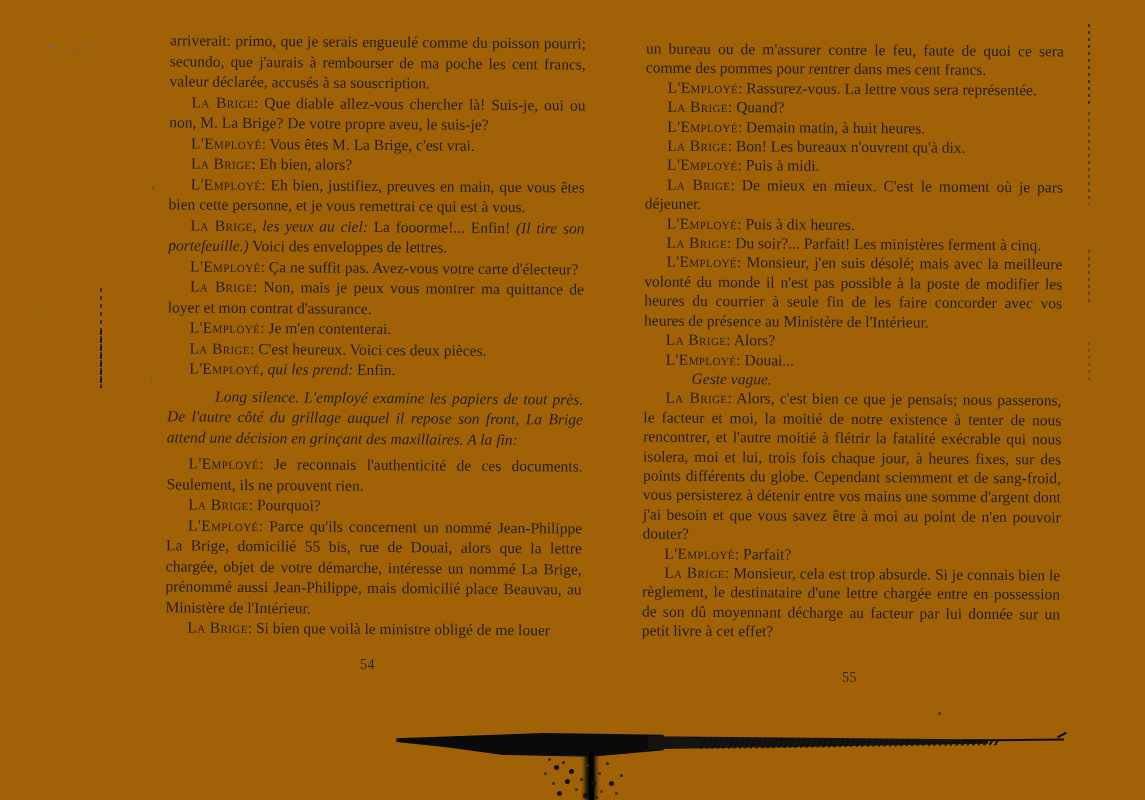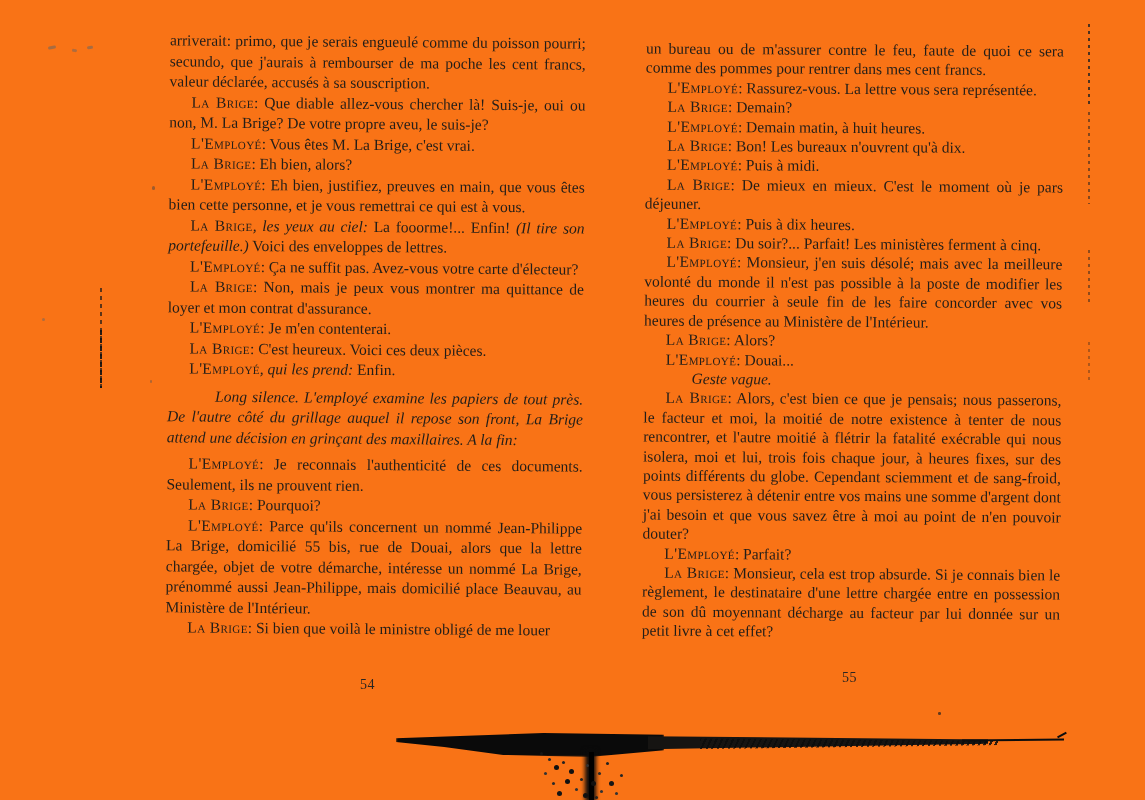--- a/index.html
+++ b/index.html
@@ -1,38 +1,38 @@
 <!DOCTYPE html>
 <html><head>
 <meta charset="utf-8">
 <style>
   html,body{margin:0;padding:0;}
   body{
     width:1145px;height:800px;position:relative;overflow:hidden;
     background:#fdfdfb;
     font-family:"Liberation Serif","DejaVu Serif",serif;
   }
-  .scan-surface{position:absolute;inset:0;background:#f97316;}
+  .scan-surface{position:absolute;inset:0;background:#a16207;}
   .page{
     position:absolute;
     color:#221e19;
     font-size:15.5px;
     text-align:justify;
     text-rendering:optimizeLegibility;
   }
   .page-left{left:170px;top:32px;width:416px;line-height:20.5px;transform:rotate(.45deg);transform-origin:50% 0;}
   .page-right{left:646px;top:40px;width:418px;line-height:19.4px;transform:rotate(.4deg);transform-origin:50% 0;}
   .page p{margin:0;text-indent:22px;}
   .page p.continuation{text-indent:0;}
   .page p.stage-block{font-style:italic;text-indent:48px;margin:7px 0 6px 0;}
   .page p.stage-line{font-style:italic;text-indent:48px;text-align:left;}
   .sc{font-variant:small-caps;letter-spacing:.4px;}
   .it{font-style:italic;}
   .pagenum{position:absolute;color:#2a2622;font-size:14px;letter-spacing:.5px;}
-  .pagenum-left{left:360px;top:657px;margin-top:20px;}
+  .pagenum-left{left:360px;top:657px;}
   .pagenum-right{left:842px;top:670px;}
 
   
   .afx{position:absolute;}
   .smudge-wedge{left:396px;top:731px;width:268px;height:26px;background:#0a0a0a;
     clip-path:polygon(0 28%,55% 8%,100% 14%,100% 74%,72% 100%,40% 92%,18% 62%,0 42%);
     filter:blur(1px);}
   .smudge-band{left:648px;top:735px;width:340px;height:15px;background:#161412;
     clip-path:polygon(0 8%,100% 30%,100% 58%,0 95%);filter:blur(.7px);}
   .smudge-hatch{left:700px;top:737px;width:300px;height:13px;
@@ -86,21 +86,21 @@
       <p class="para dialogue"><span class="sc">L'Employé</span><span class="it">, qui les prend:</span><span> Enfin.</span></p>
       <p class="para stage-block"><span class="it">Long silence. L'employé examine les papiers de tout près. De l'autre côté du grillage auquel il repose son front, La Brige attend une décision en grinçant des maxillaires. A la fin:</span></p>
       <p class="para dialogue"><span class="sc">L'Employé</span><span>: Je reconnais l'authenticité de ces documents. Seulement, ils ne prouvent rien.</span></p>
       <p class="para dialogue"><span class="sc">La Brige</span><span>: Pourquoi?</span></p>
       <p class="para dialogue"><span class="sc">L'Employé</span><span>: Parce qu'ils concernent un nommé Jean-Philippe La Brige, domicilié 55 bis, rue de Douai, alors que la lettre chargée, objet de votre démarche, intéresse un nommé La Brige, prénommé aussi Jean-Philippe, mais domicilié place Beauvau, au Ministère de l'Intérieur.</span></p>
       <p class="para dialogue"><span class="sc">La Brige</span><span>: Si bien que voilà le ministre obligé de me louer</span></p>
     </div>
   <div class="page page-right">
       <p class="para continuation"><span>un bureau ou de m'assurer contre le feu, faute de quoi ce sera comme des pommes pour rentrer dans mes cent francs.</span></p>
       <p class="para dialogue"><span class="sc">L'Employé</span><span>: Rassurez-vous. La lettre vous sera représentée.</span></p>
-      <p class="para dialogue"><span class="sc">La Brige</span><span>: Demain?</span></p>
+      <p class="para dialogue"><span class="sc">La Brige</span><span>: Quand?</span></p>
       <p class="para dialogue"><span class="sc">L'Employé</span><span>: Demain matin, à huit heures.</span></p>
       <p class="para dialogue"><span class="sc">La Brige</span><span>: Bon! Les bureaux n'ouvrent qu'à dix.</span></p>
       <p class="para dialogue"><span class="sc">L'Employé</span><span>: Puis à midi.</span></p>
       <p class="para dialogue"><span class="sc">La Brige</span><span>: De mieux en mieux. C'est le moment où je pars déjeuner.</span></p>
       <p class="para dialogue"><span class="sc">L'Employé</span><span>: Puis à dix heures.</span></p>
       <p class="para dialogue"><span class="sc">La Brige</span><span>: Du soir?... Parfait! Les ministères ferment à cinq.</span></p>
       <p class="para dialogue"><span class="sc">L'Employé</span><span>: Monsieur, j'en suis désolé; mais avec la meilleure volonté du monde il n'est pas possible à la poste de modifier les heures du courrier à seule fin de les faire concorder avec vos heures de présence au Ministère de l'Intérieur.</span></p>
       <p class="para dialogue"><span class="sc">La Brige</span><span>: Alors?</span></p>
       <p class="para dialogue"><span class="sc">L'Employé</span><span>: Douai...</span></p>
       <p class="para stage-line"><span class="it">Geste vague.</span></p>

